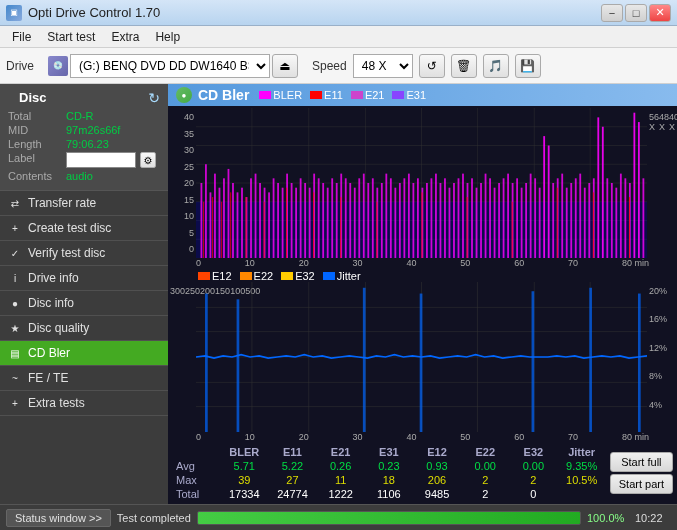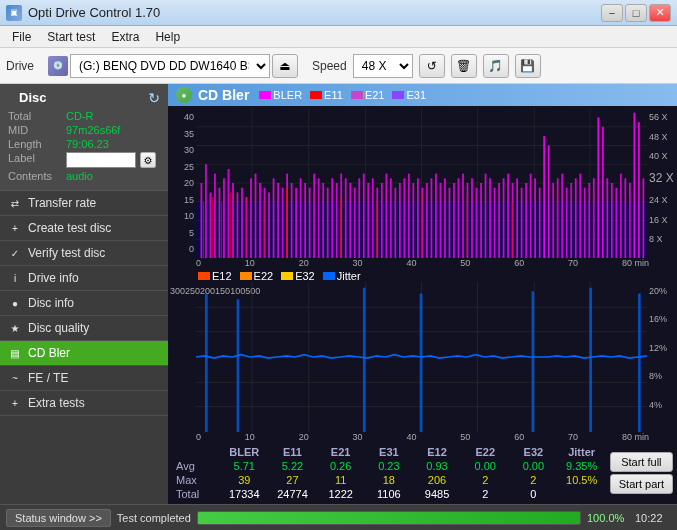--- a/index.html
+++ b/index.html
@@ -623,21 +623,21 @@
           <rect x="200" y="100" width="1" height="60" fill="#ff0000" opacity="0.9"></rect>
           <rect x="250" y="90" width="1" height="70" fill="#ff0000" opacity="0.9"></rect>
           <rect x="300" y="95" width="1" height="65" fill="#ff0000" opacity="0.9"></rect>
           <rect x="350" y="100" width="1" height="60" fill="#ff0000" opacity="0.9"></rect>
           <rect x="400" y="85" width="1" height="75" fill="#ff0000" opacity="0.9"></rect>
           <rect x="440" y="90" width="1" height="70" fill="#ff0000" opacity="0.9"></rect>
           <rect x="480" y="95" width="1" height="65" fill="#ff0000" opacity="0.9"></rect>
         </svg>
       </div>
 
-      <div style="width:30px; display:flex; flex-direction:column; justify-content:space-between; padding:4px 2px; text-align:left;">
+      <div style="width:30px; display:flex; flex-direction:row; justify-content:space-between; padding:4px 2px; text-align:left;">
         <span style="color:#aaa; font-size:9px;">56 X</span>
         <span style="color:#aaa; font-size:9px;">48 X</span>
         <span style="color:#aaa; font-size:9px;">40 X</span>
         <span style="color:#aaa; font-size:12px;">32 X</span>
         <span style="color:#aaa; font-size:9px;">24 X</span>
         <span style="color:#aaa; font-size:9px;">16 X</span>
         <span style="color:#aaa; font-size:9px;">8 X</span>
         <span style="color:#aaa; font-size:9px;"></span>
       </div>
     </div>

